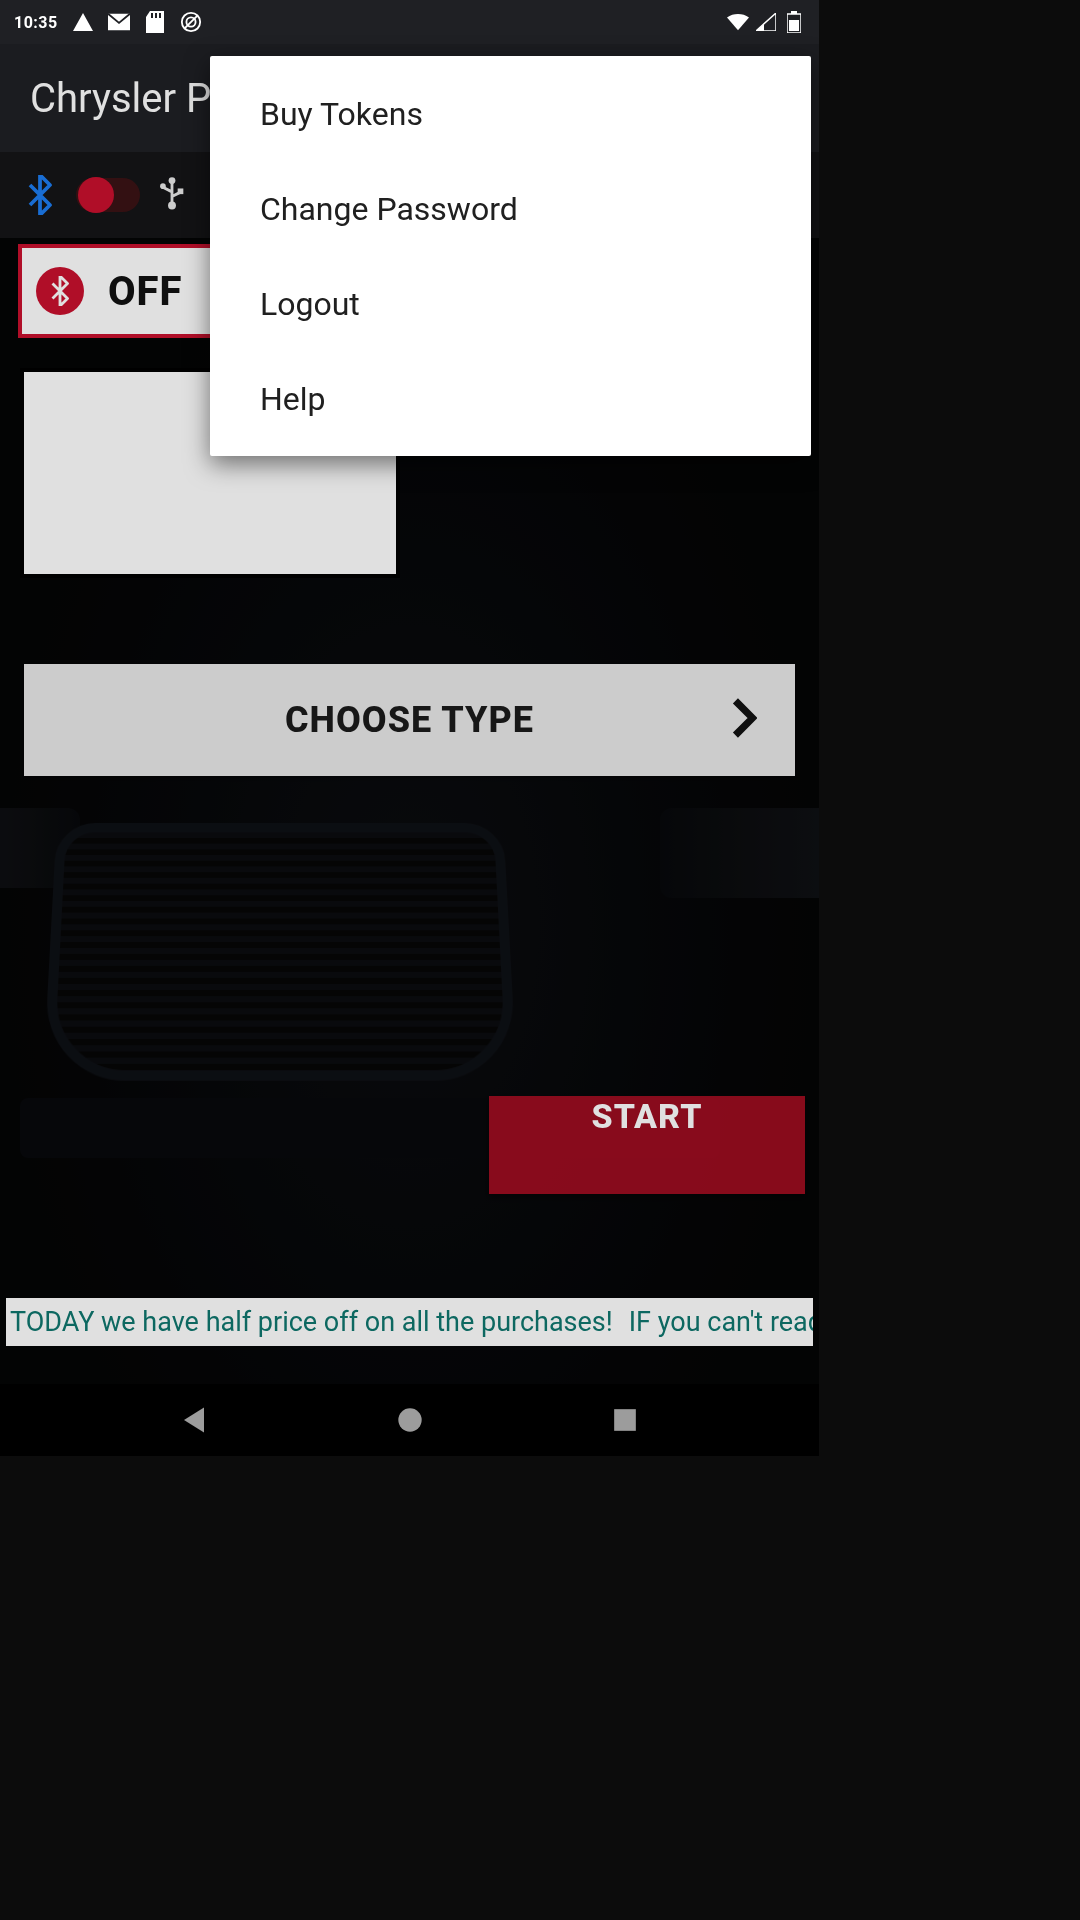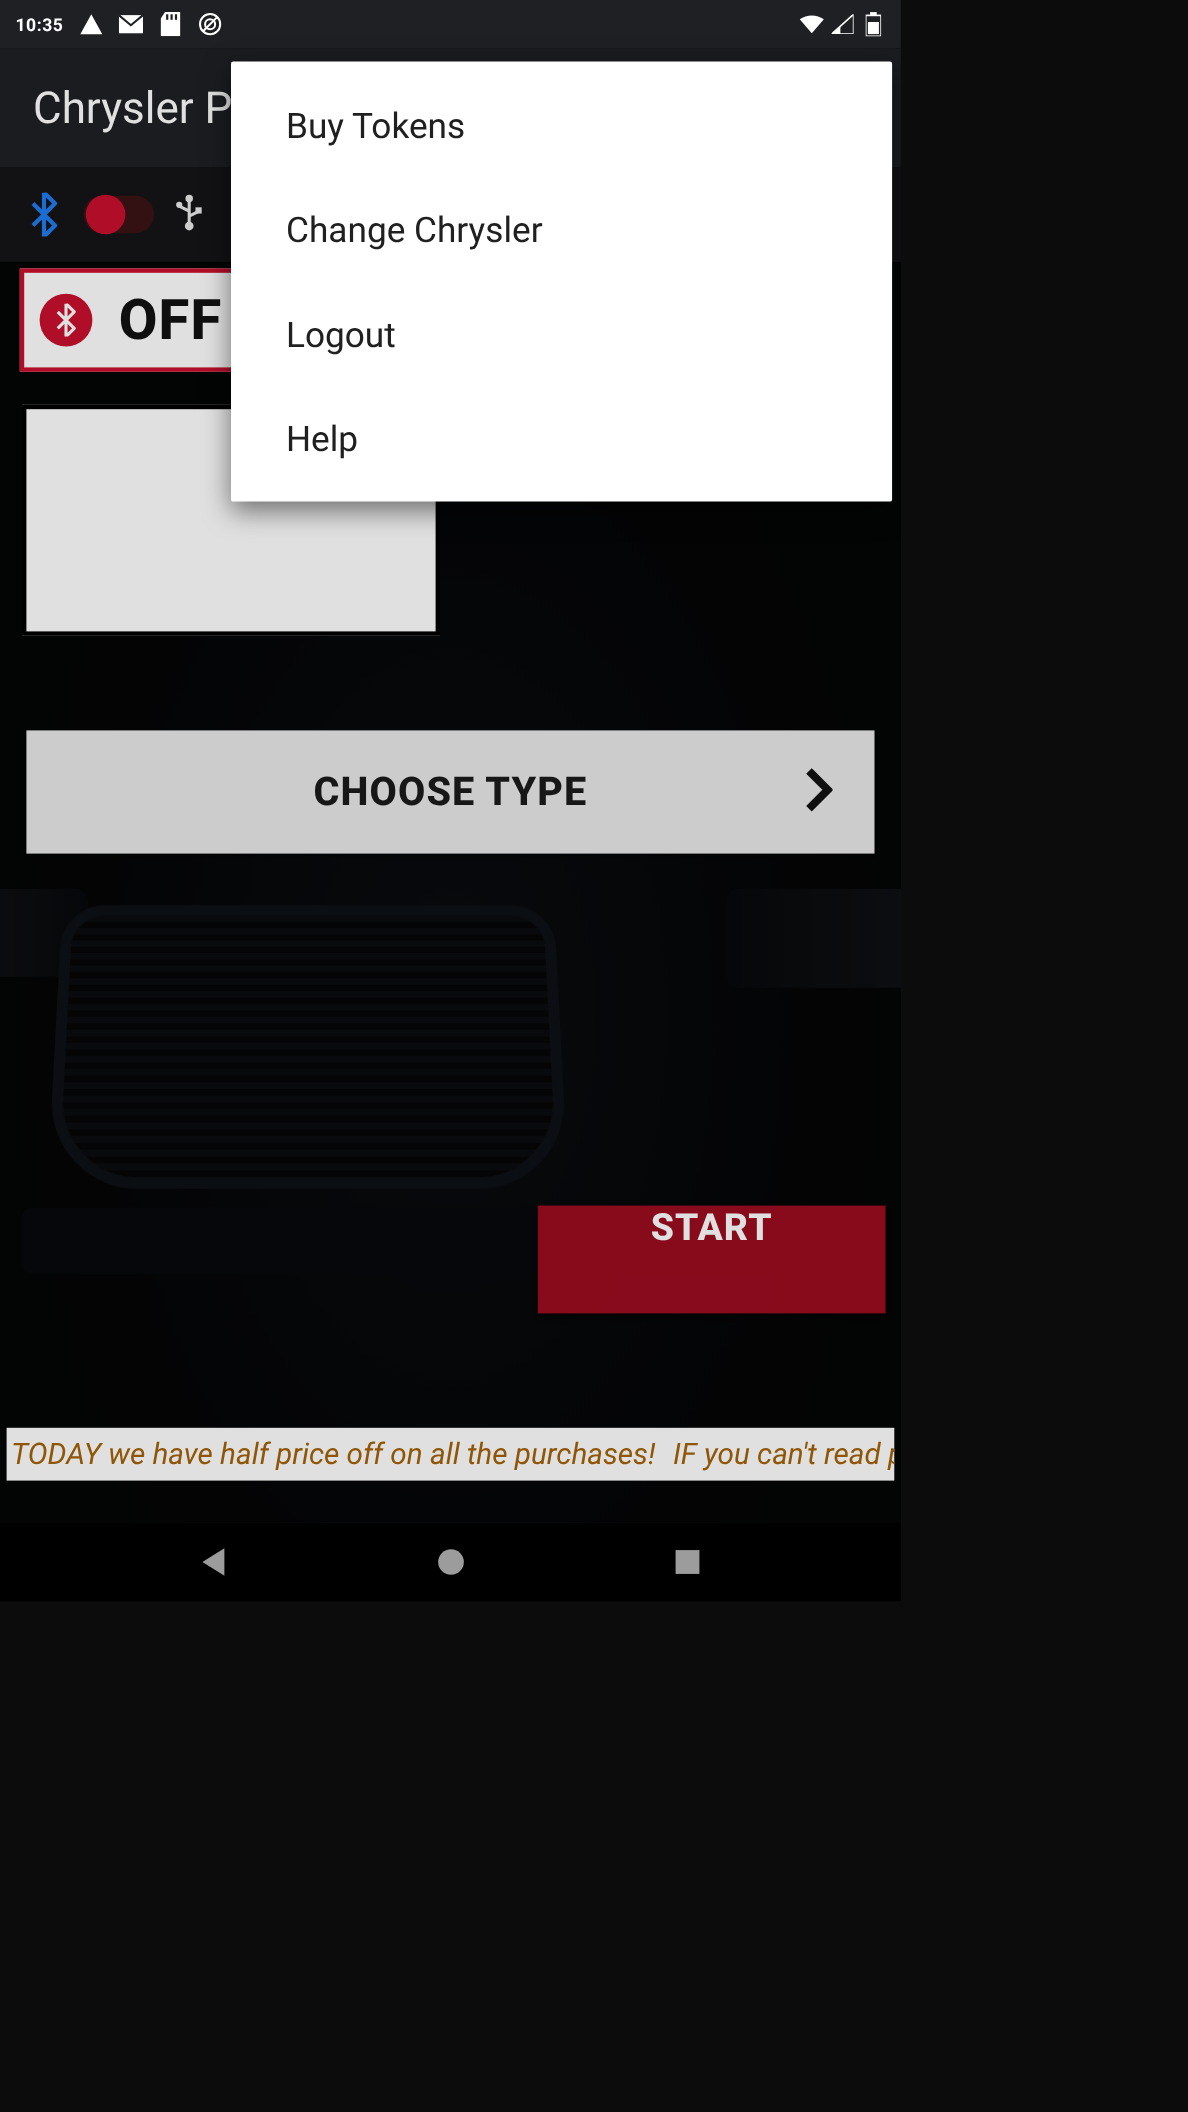--- a/index.html
+++ b/index.html
@@ -32,37 +32,37 @@
     
     .car { position: absolute; left: 50%; top: 540px; transform: translateX(-50%); width: 820px; height: 420px; }
     .grille { position: absolute; left: 50px; top: 40px; width: 460px; height: 260px; border: 10px solid #232a36; border-radius: 40px 40px 80px 80px; transform: perspective(600px) rotateX(8deg); background: repeating-linear-gradient(0deg,#111 0 6px,#1b1f28 6px 12px); }
     .headlight-l { position: absolute; left: -40px; top: 30px; width: 120px; height: 80px; background: linear-gradient(90deg,#2c3038,#13161c); border-radius: 12px; }
     .headlight-r { position: absolute; right: -40px; top: 30px; width: 200px; height: 90px; background: linear-gradient(270deg,#2c3038,#13161c); border-radius: 12px; }
     .bumper { position: absolute; left: 20px; top: 320px; width: 700px; height: 60px; background: #14171d; border-radius: 8px; }
 
     
     .off-panel { position: absolute; left: 18px; top: 6px; width: 380px; height: 94px; background: #fff; border: 4px solid #c8102e; display: flex; align-items: center; gap: 24px; padding: 0 14px; z-index: 2; }
     .off-badge { width: 48px; height: 48px; background: #c8102e; border-radius: 50%; display: flex; align-items: center; justify-content: center; }
-    .off-text { font-size: 51px; font-weight: 800; color: #111; letter-spacing: 1px; }
+    .off-text { font-size: 40px; font-weight: 800; color: #111; letter-spacing: 1px; }
 
     
     .white-box { position: absolute; left: 20px; top: 130px; width: 380px; height: 210px; background: #fff; border: 4px solid #000; z-index: 2; }
 
     
     .choose-type { position: absolute; left: 24px; right: 24px; top: 426px; height: 112px; background: #e8e8e8; display: flex; align-items: center; justify-content: center; z-index: 2; box-shadow: 0 2px 4px rgba(0,0,0,.4); }
     .choose-type .label { font-size: 36px; font-weight: 800; color: #1a1a1a; letter-spacing: 1px; }
     .choose-type .chev { position: absolute; right: 38px; top: 50%; transform: translateY(-50%); }
 
     
     .start-btn { position: absolute; right: 14px; top: 858px; width: 316px; height: 98px; background: rgba(178,14,36,0.86); display: flex; align-items: flex-start; justify-content: center; z-index: 3; box-shadow: 0 3px 6px rgba(0,0,0,.5); }
     .start-btn span { color: #fff; font-size: 34px; font-weight: 800; letter-spacing: 1px; }
 
     
     .ticker { position: absolute; left: 6px; right: 6px; top: 1060px; height: 48px; background: #fff; display: flex; align-items: center; overflow: hidden; white-space: nowrap; z-index: 3; }
-    .ticker span { font-size: 27px; color: #a16207; padding: 0 4px; font-style: italic; }
+    .ticker span { font-size: 27px; color: #0f766e; padding: 0 4px; }
 
     
     .nav-bar { height: 72px; background: #000; display: flex; align-items: center; justify-content: space-evenly; }
     .nav-btn { width: 44px; height: 44px; display: flex; align-items: center; justify-content: center; }
 
     
     .menu { position: absolute; left: 210px; top: 56px; width: 601px; background: #fff; box-shadow: 0 8px 24px rgba(0,0,0,.5); z-index: 100; padding: 10px 16px; border-radius: 2px; }
     .menu-item { height: 95px; display: flex; align-items: center; padding: 0 34px; font-size: 32px; color: #202020; }
 
     
@@ -203,21 +203,21 @@
         <rect x="2" y="2" width="20" height="20" fill="#9c9c9c"></rect>
       </svg>
   </div>
 </div>
 
 <div class="menu">
   <div class="menu-item">
       <span>Buy Tokens</span>
     </div>
   <div class="menu-item">
-      <span>Change Chrysler</span>
+      <span>Change Password</span>
     </div>
   <div class="menu-item">
       <span>Logout</span>
     </div>
   <div class="menu-item">
       <span>Help</span>
     </div>
 </div>
 
 </body></html>

